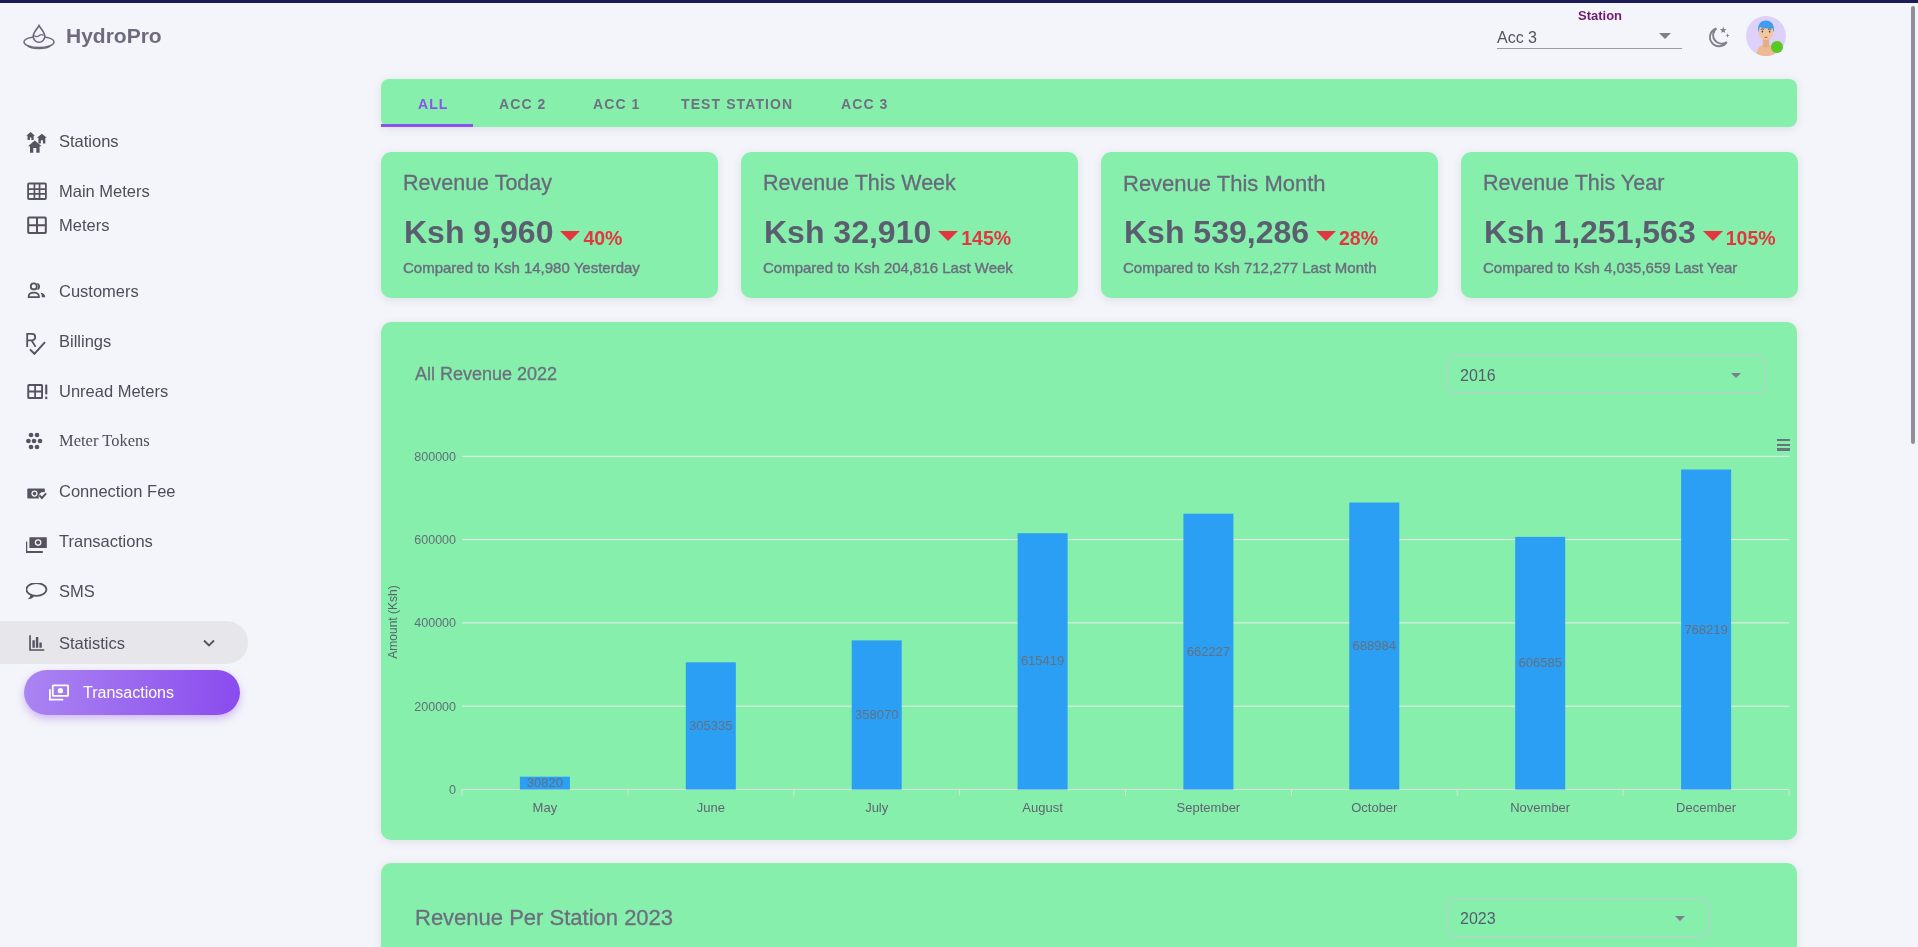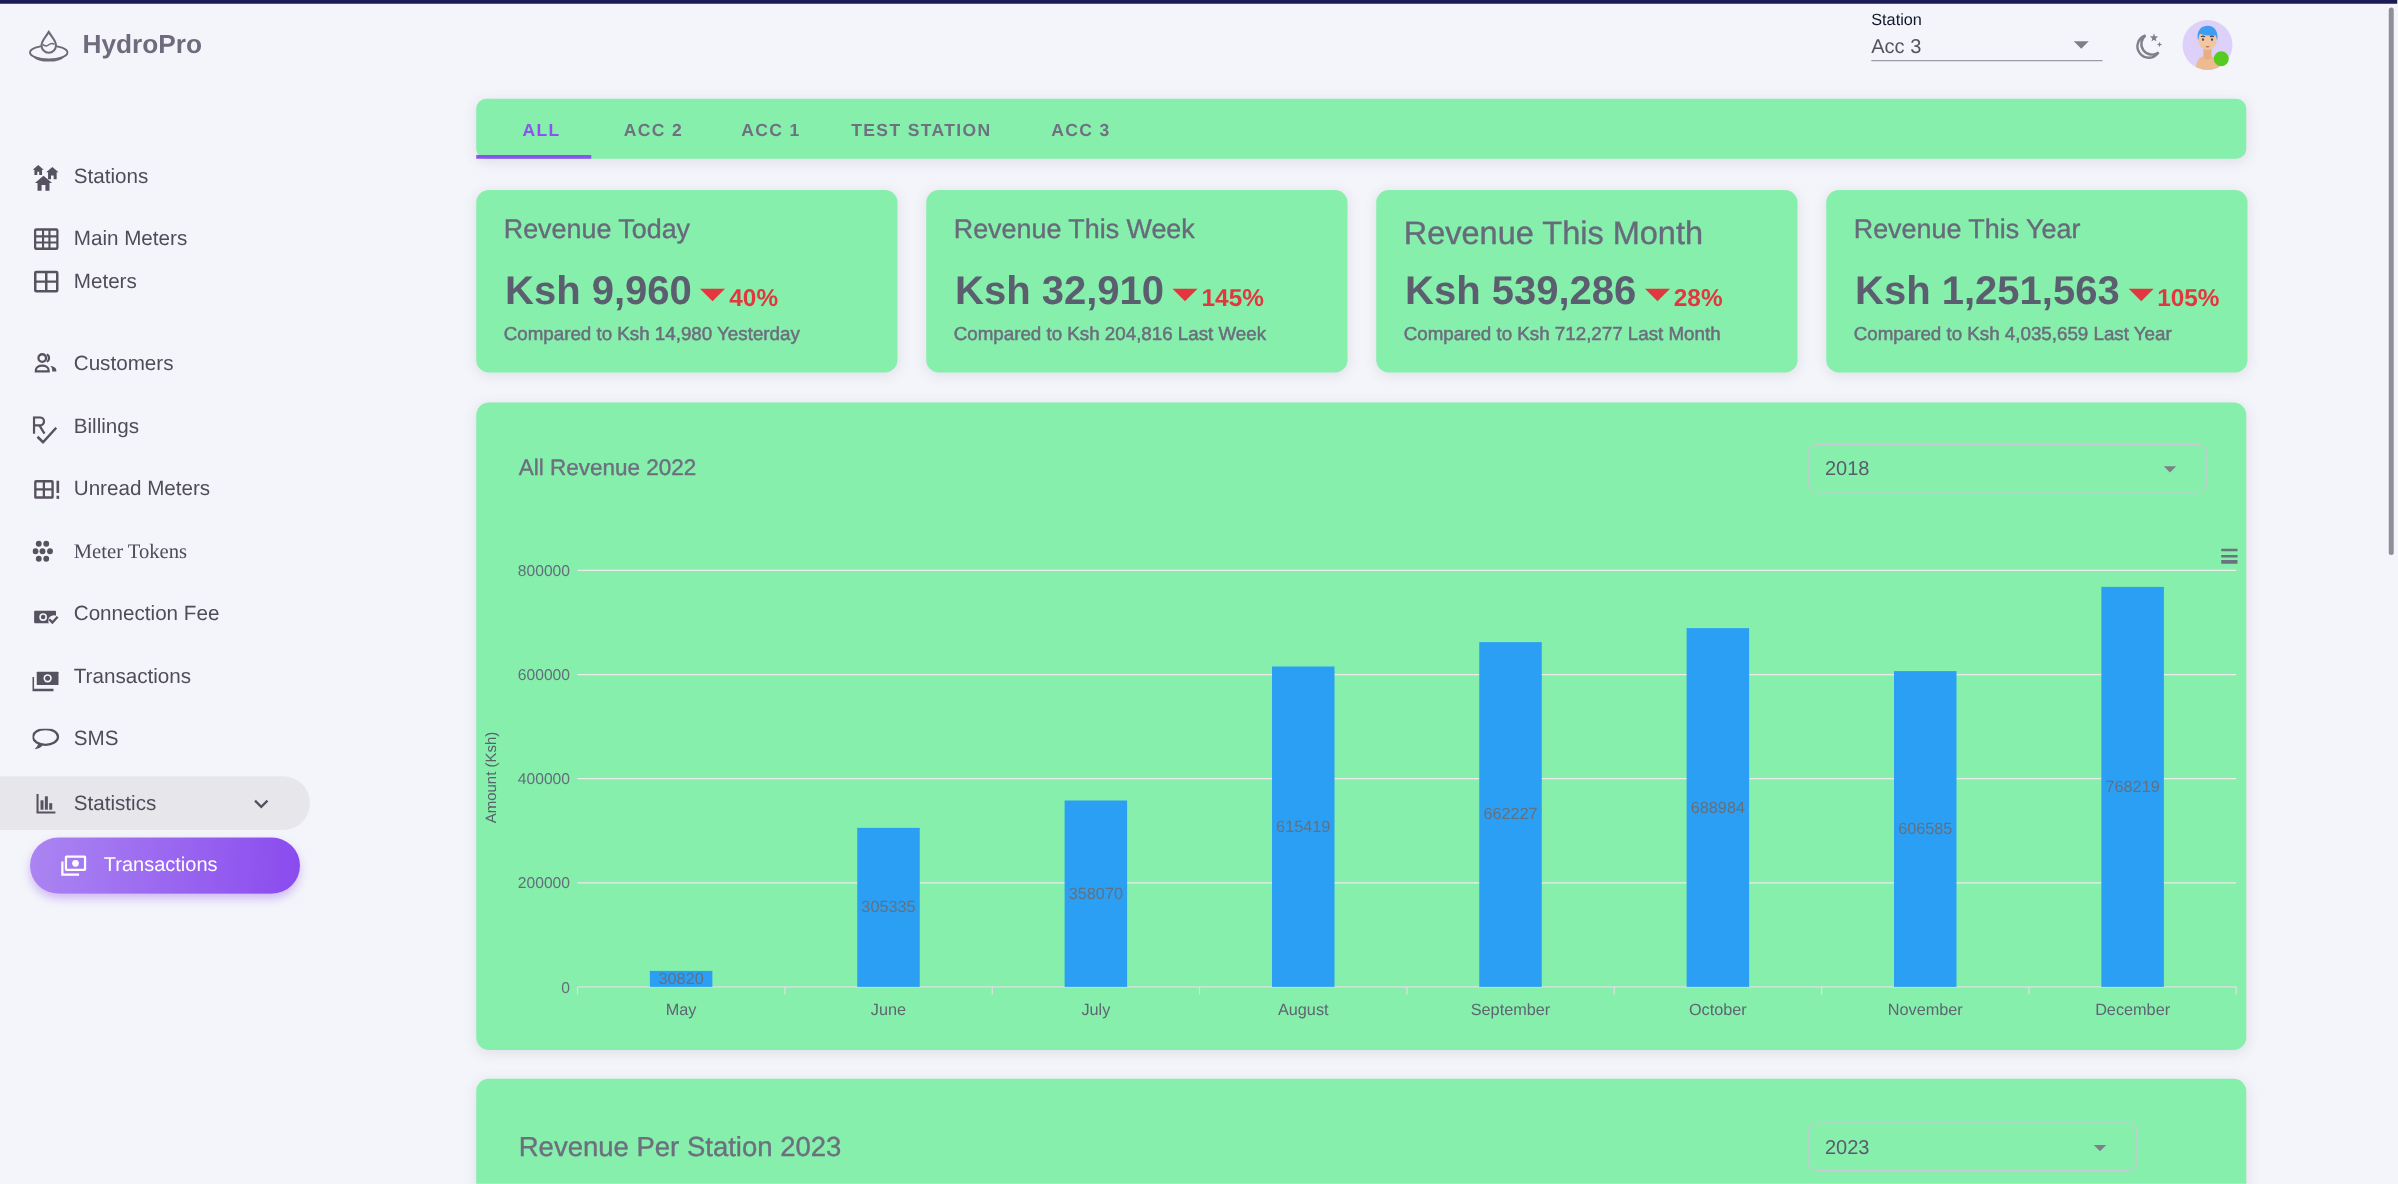--- a/index.html
+++ b/index.html
@@ -131,21 +131,21 @@
 
   <div class="abs" style="left:24px;top:667px;width:216px;height:45px;border-radius:22.5px;background:linear-gradient(94deg,#ab85f2 0%,#8a4bee 100%);box-shadow:0 4px 8px rgba(139,75,238,0.35);"></div>
   <svg class="abs" style="left:47px;top:680px;" width="23" height="21" viewBox="0 0 24 22">
     <rect x="6" y="2.5" width="16" height="11" rx="0.5" fill="none" stroke="#fff" stroke-width="1.9"></rect>
     <circle cx="14" cy="8" r="2.8" fill="#fff"></circle>
     <path d="M3 6.5 V17.5 H17" fill="none" stroke="#fff" stroke-width="1.9"></path>
   </svg>
   <div class="abs" style="left:83px;top:681px;font-size:16px;color:#fff;">Transactions</div>
 </div>
 
-<div class="abs" style="left:1497px;top:8px;font-size:13px;color:#0f172a;">Station</div>
+<div class="abs" style="left:1578px;top:8px;font-size:13px;color:#701a75;font-weight:bold;">Station</div>
 <div class="abs" style="left:1497px;top:29px;font-size:16px;color:#52535f;">Acc 3</div>
 <div class="abs" style="left:1497px;top:48px;width:185px;height:1px;background:#9a9ba5;"></div>
 <div class="abs" style="left:1659px;top:33px;width:0;height:0;border-left:6px solid transparent;border-right:6px solid transparent;border-top:6px solid #7d808b;"></div>
 
 <svg class="abs" style="left:1706px;top:25px;" width="27" height="27" viewBox="0 0 27 27">
   <path d="M20.8 16.9 A9.1 9.1 0 1 1 10.4 3.4 A7.8 7.8 0 0 0 20.8 16.9 Z" fill="none" stroke="#827f8b" stroke-width="1.9"></path>
   <path d="M17.2 1.5 L18 3.9 L20.5 4.1 L18.6 5.7 L19.2 8.1 L17.2 6.8 L15.2 8.1 L15.8 5.7 L13.9 4.1 L16.4 3.9 Z" fill="#827f8b"></path>
   <path d="M21.6 8.3 L22.2 9.9 L23.8 10.5 L22.2 11.1 L21.6 12.7 L21 11.1 L19.4 10.5 L21 9.9 Z" fill="#827f8b"></path>
 </svg>
 
@@ -178,35 +178,35 @@
     <div class="abs" style="left:22px;top:19px;font-size:21.5px;font-weight:500;color:#676a7a;-webkit-text-stroke:0.3px #676a7a;">Revenue Today</div>
     <div class="abs" style="left:23px;top:62px;font-size:32px;font-weight:bold;color:#5b5e6f;white-space:nowrap;">Ksh 9,960<span style="display:inline-block;margin-left:7px;margin-bottom:2px;width:0;height:0;border-left:10px solid transparent;border-right:10px solid transparent;border-top:10px solid #e2373f;"></span><span style="font-size:19.5px;font-weight:bold;color:#e2373f;margin-left:3px;position:relative;top:1.5px;">40%</span></div>
     <div class="abs" style="left:22px;top:107px;font-size:15px;font-weight:500;color:#6b6e7d;-webkit-text-stroke:0.4px #6b6e7d;">Compared to Ksh 14,980 Yesterday</div>
   </div>
     <div class="card abs" style="left:741px;top:152px;width:337px;height:146px;">
     <div class="abs" style="left:22px;top:19px;font-size:21.5px;font-weight:500;color:#676a7a;-webkit-text-stroke:0.3px #676a7a;">Revenue This Week</div>
     <div class="abs" style="left:23px;top:62px;font-size:32px;font-weight:bold;color:#5b5e6f;white-space:nowrap;">Ksh 32,910<span style="display:inline-block;margin-left:7px;margin-bottom:2px;width:0;height:0;border-left:10px solid transparent;border-right:10px solid transparent;border-top:10px solid #e2373f;"></span><span style="font-size:19.5px;font-weight:bold;color:#e2373f;margin-left:3px;position:relative;top:1.5px;">145%</span></div>
     <div class="abs" style="left:22px;top:107px;font-size:15px;font-weight:500;color:#6b6e7d;-webkit-text-stroke:0.4px #6b6e7d;">Compared to Ksh 204,816 Last Week</div>
   </div>
     <div class="card abs" style="left:1101px;top:152px;width:337px;height:146px;">
-    <div class="abs" style="left:22px;top:19px;font-size:26px;font-weight:500;color:#676a7a;-webkit-text-stroke:0.3px #676a7a;">Revenue This Month</div>
+    <div class="abs" style="left:22px;top:19px;font-size:22px;font-weight:500;color:#676a7a;-webkit-text-stroke:0.3px #676a7a;">Revenue This Month</div>
     <div class="abs" style="left:23px;top:62px;font-size:32px;font-weight:bold;color:#5b5e6f;white-space:nowrap;">Ksh 539,286<span style="display:inline-block;margin-left:7px;margin-bottom:2px;width:0;height:0;border-left:10px solid transparent;border-right:10px solid transparent;border-top:10px solid #e2373f;"></span><span style="font-size:19.5px;font-weight:bold;color:#e2373f;margin-left:3px;position:relative;top:1.5px;">28%</span></div>
     <div class="abs" style="left:22px;top:107px;font-size:15px;font-weight:500;color:#6b6e7d;-webkit-text-stroke:0.4px #6b6e7d;">Compared to Ksh 712,277 Last Month</div>
   </div>
     <div class="card abs" style="left:1461px;top:152px;width:337px;height:146px;">
     <div class="abs" style="left:22px;top:19px;font-size:21.5px;font-weight:500;color:#676a7a;-webkit-text-stroke:0.3px #676a7a;">Revenue This Year</div>
     <div class="abs" style="left:23px;top:62px;font-size:32px;font-weight:bold;color:#5b5e6f;white-space:nowrap;">Ksh 1,251,563<span style="display:inline-block;margin-left:7px;margin-bottom:2px;width:0;height:0;border-left:10px solid transparent;border-right:10px solid transparent;border-top:10px solid #e2373f;"></span><span style="font-size:19.5px;font-weight:bold;color:#e2373f;margin-left:3px;position:relative;top:1.5px;">105%</span></div>
     <div class="abs" style="left:22px;top:107px;font-size:15px;font-weight:500;color:#6b6e7d;-webkit-text-stroke:0.4px #6b6e7d;">Compared to Ksh 4,035,659 Last Year</div>
   </div>
   </div>
 
 <div class="card abs" id="chartcard" style="left:381px;top:322px;width:1416px;height:518px;">
   <div class="abs" style="left:34px;top:42px;font-size:18px;font-weight:500;color:#6c6f7e;-webkit-text-stroke:0.3px #6c6f7e;">All Revenue 2022</div>
   <div class="abs" style="left:1065px;top:33px;width:320px;height:39px;border:1px solid #c7c9d3;border-radius:8px;">
-    <span class="abs" style="left:13px;top:11px;font-size:16px;color:#595c6c;">2018</span>
+    <span class="abs" style="left:13px;top:11px;font-size:16px;color:#595c6c;">2016</span>
     <span class="abs" style="right:24px;top:17px;width:0;height:0;border-left:5.5px solid transparent;border-right:5.5px solid transparent;border-top:5.5px solid #7d808b;"></span>
   </div>
   <div class="abs" style="left:1396px;top:117px;width:13px;height:11px;">
     <div style="height:2.4px;background:#6a7380;margin-bottom:2.2px;"></div>
     <div style="height:2.4px;background:#6a7380;margin-bottom:2.2px;"></div>
     <div style="height:2.4px;background:#6a7380;"></div>
   </div>
   <svg class="abs" style="left:0;top:98px;" width="1416" height="410" viewBox="0 0 1416 410" id="chartsvg">
       <line x1="81" y1="286.2" x2="1408" y2="286.2" stroke="#ebebeb" stroke-width="1"></line>
       <line x1="81" y1="202.9" x2="1408" y2="202.9" stroke="#ebebeb" stroke-width="1"></line>

